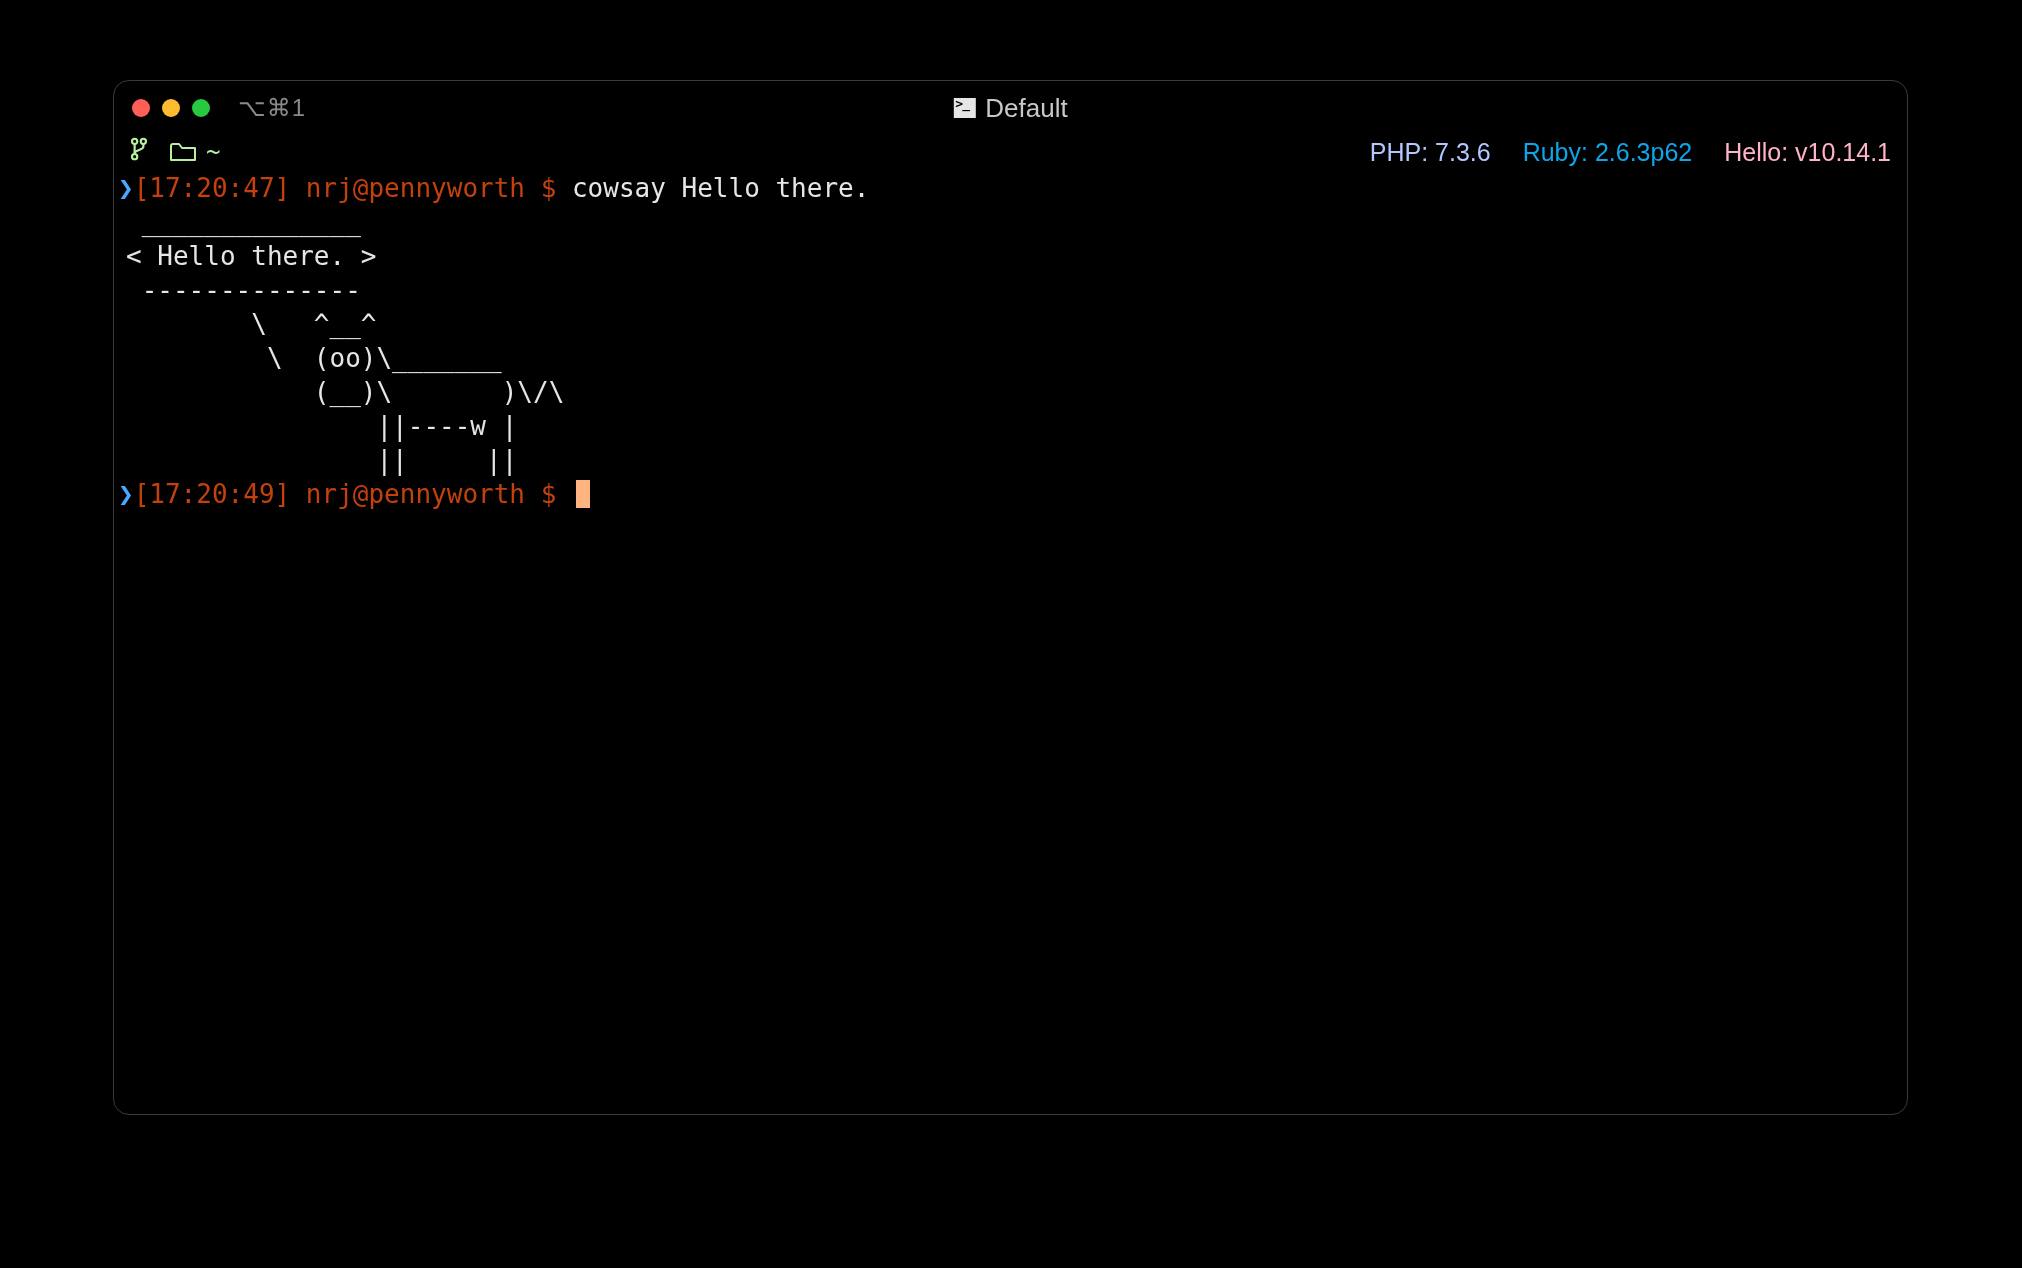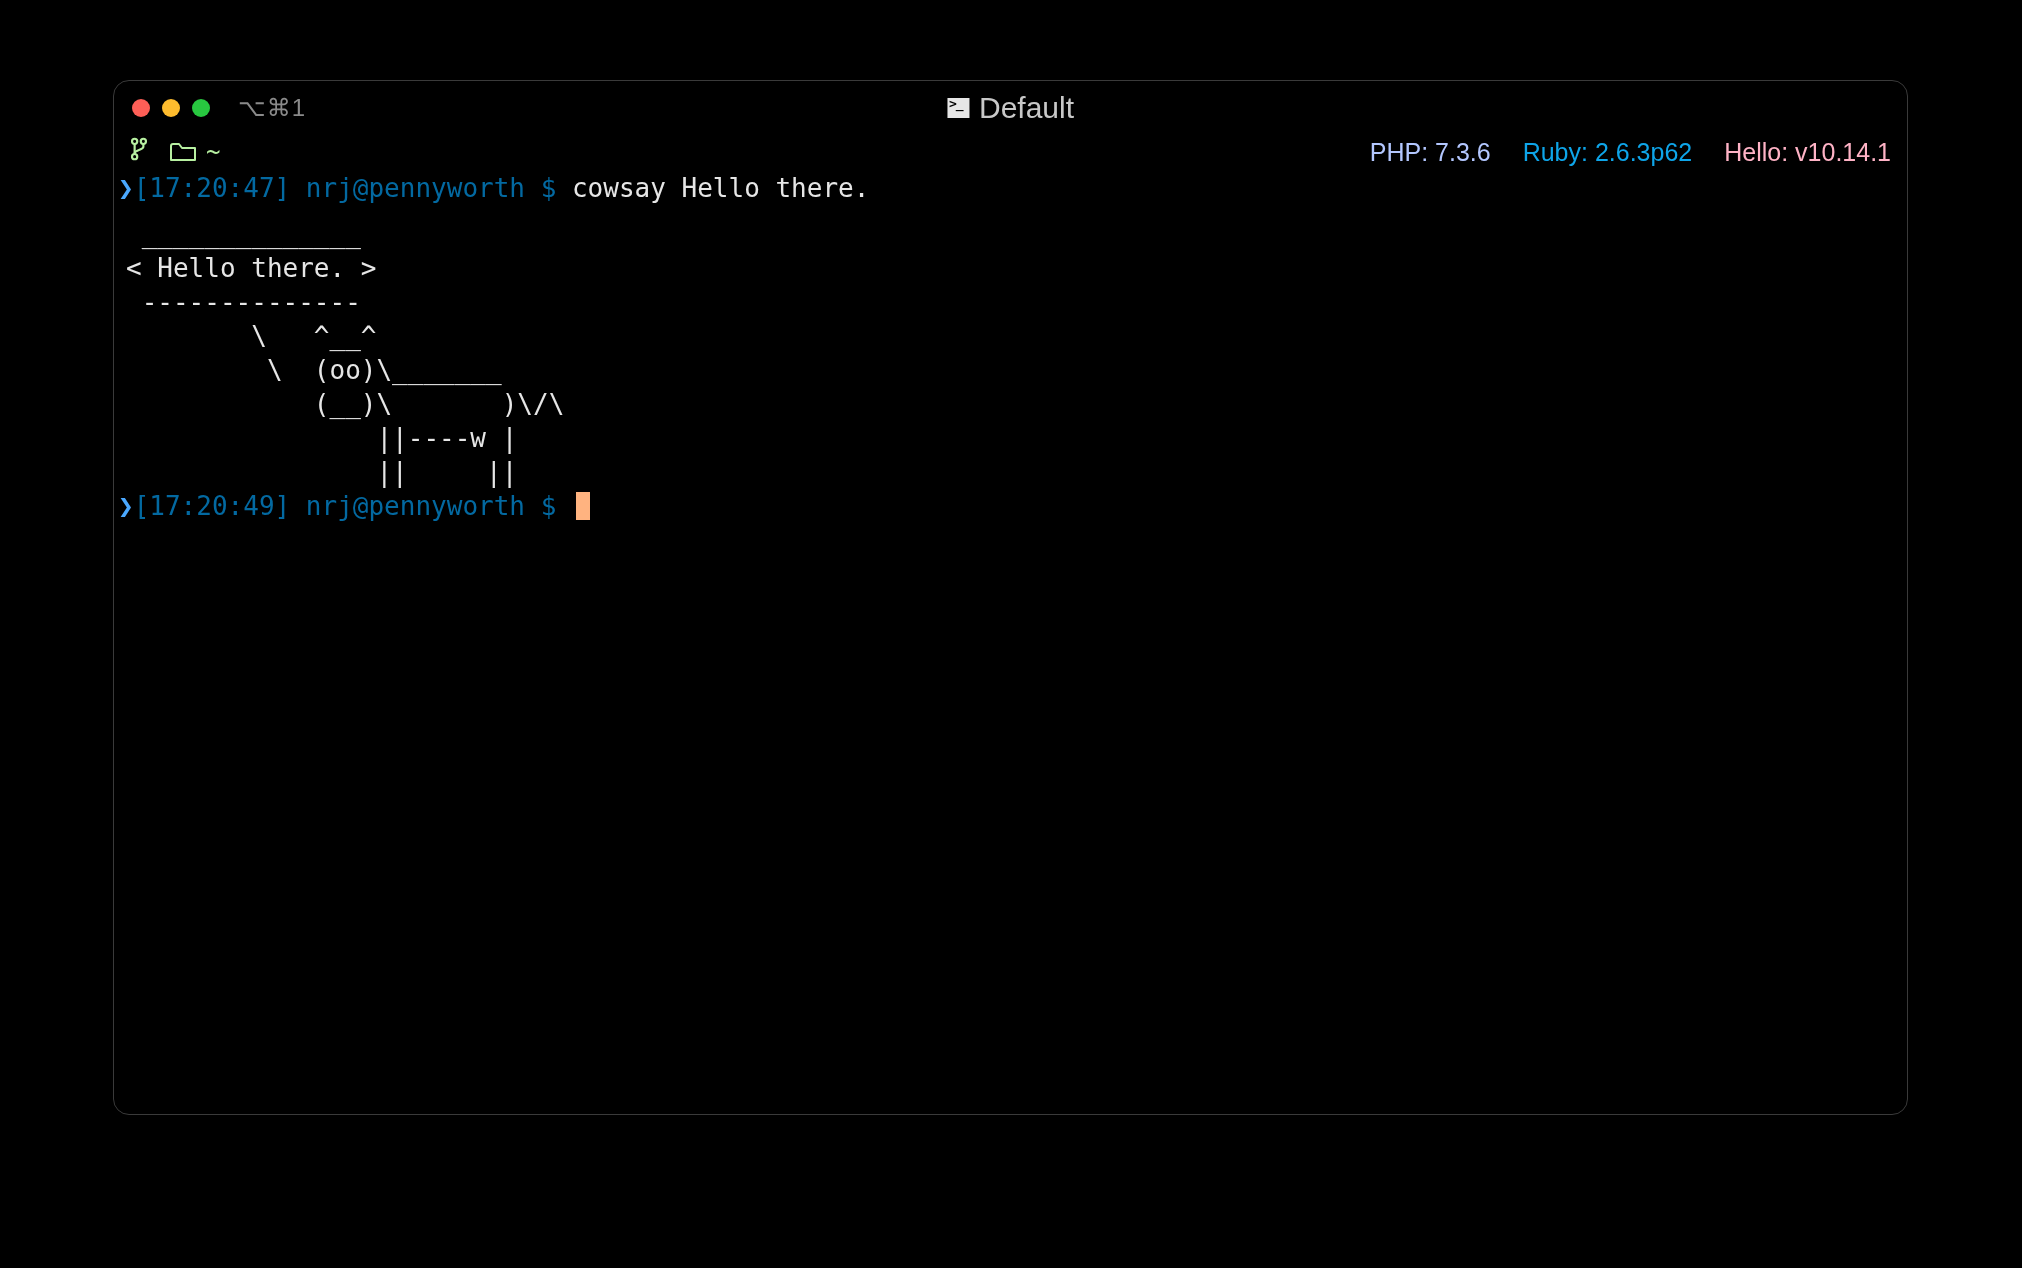--- a/index.html
+++ b/index.html
@@ -75,21 +75,21 @@
     left: 2px;
     top: -2px;
     font-family: monospace;
     font-size: 13px;
     font-weight: bold;
     color: #000;
     letter-spacing: -1px;
   }
   .title-text {
     font-family: "SF Pro Text","Helvetica Neue",Arial,sans-serif;
-    font-size: 30px;
+    font-size: 26px;
     color: #c8c8c8;
   }
   .status-row {
     display: flex;
     align-items: center;
     padding: 2px 16px 0 16px;
     font-family: "SF Mono","Menlo","Consolas",monospace;
     font-size: 24px;
     color: #cfcfcf;
   }
@@ -128,25 +128,24 @@
   .prompt-line {
     display: flex;
     align-items: center;
     white-space: pre;
   }
   .chev {
     color: #4aa8ff;
     font-weight: bold;
     padding-left: 4px;
   }
-  .prompt-dim { color: #0369a1; }
+  .prompt-dim { color: #c2410c; }
   .output-block {
     white-space: pre;
     padding-left: 12px;
-    margin-top: 12px;
   }
   .cursor-block {
     display: inline-block;
     width: 14px;
     height: 28px;
     background: #ffb380;
     margin-left: 4px;
     vertical-align: -4px;
   }
 </style>

